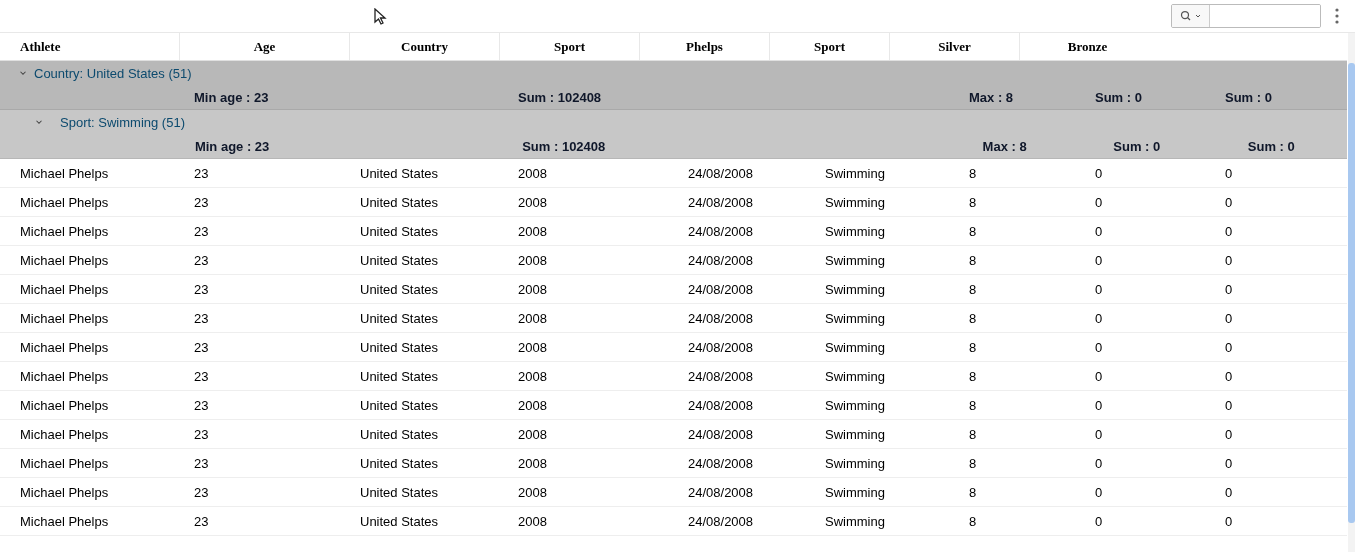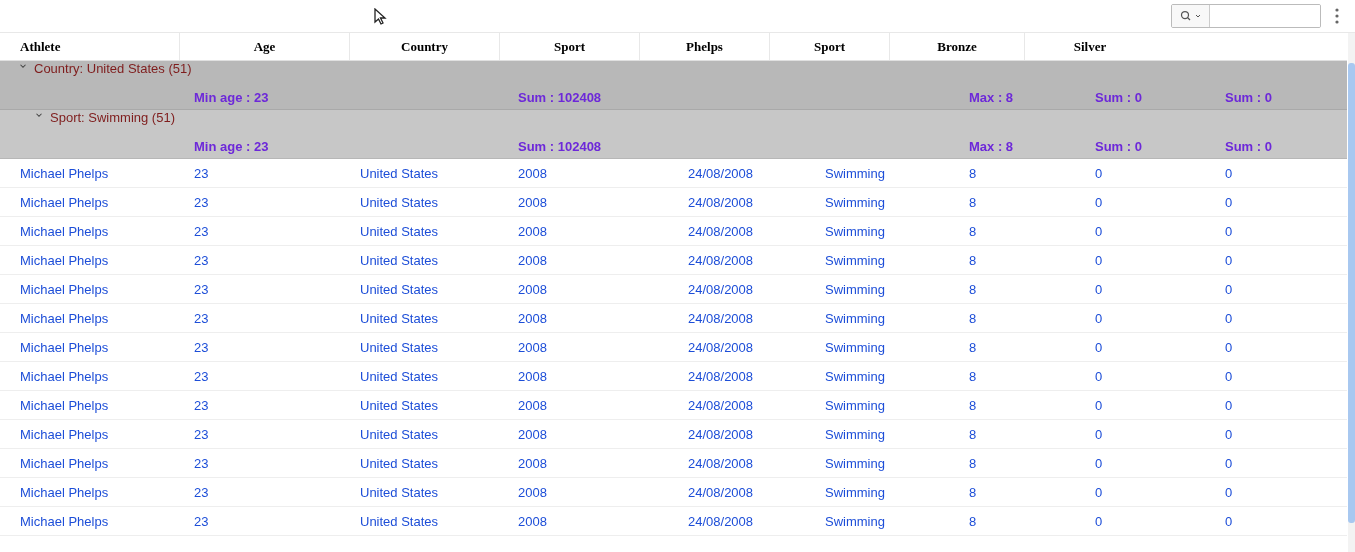--- a/index.html
+++ b/index.html
@@ -97,55 +97,55 @@
   .col-country { width: 150px; }
   .col-year { width: 140px; }
   .col-date { width: 175px; }
   .col-sport { width: 130px; }
   .col-gold { width: 120px; }
   .col-silver { width: 130px; }
   .col-bronze { width: 135px; }
 
   .group-row {
     display: flex;
-    align-items: flex-start;
+    align-items: center;
     height: 24px;
     padding-left: 18px;
     font-size: 13px;
-    color: #7f1d1d;
+    color: #0c4a6e;
     cursor: pointer;
   }
   .group-row.level2 { padding-left: 34px; }
   .group-darker { background: #b8b8b8; }
-  .group-lighter { background: #c7c7c7; }
+  .group-lighter { background: #c7c7c7; gap: 10px; }
   .chevron {
     display: inline-flex;
     width: 12px;
     margin-right: 4px;
   }
   .agg-row {
     display: flex;
     height: 25px;
     align-items: center;
     font-weight: 700;
-    color: #6d28d9;
+    color: #0f172a;
     border-bottom: 1px solid rgba(0,0,0,0.08);
   }
   .agg-row .cell {
     padding: 0 8px;
     height: 100%;
     display: flex;
     align-items: center;
   }
   .data-row {
     display: flex;
     height: 29px;
     align-items: center;
     border-bottom: 1px solid #eee;
-    color: #1d4ed8;
+    color: #000000;
   }
   .data-row .cell {
     padding: 0 8px;
     height: 100%;
     display: flex;
     align-items: center;
   }
   .cell.c-athlete { width: 180px; padding-left: 20px;}
   .cell.c-age { width: 170px; padding-left: 14px;}
   .cell.c-country { width: 150px; padding-left: 10px; text-align: right;}
@@ -227,25 +227,25 @@
         </div>
       <div class="header-cell col-year">
           <span>Sport</span>
         </div>
       <div class="header-cell col-sport">
           <span>Phelps</span>
         </div>
       <div class="header-cell col-gold">
           <span>Sport</span>
         </div>
+      <div class="header-cell col-silver">
+          <span>Silver</span>
+        </div>
       <div class="header-cell col-bronze">
           <span>Bronze</span>
-        </div>
-      <div class="header-cell col-silver">
-          <span>Silver</span>
         </div>
     </div>
 
     <div class="group-row group-darker">
       <span class="chevron">
         <svg width="10" height="10" viewBox="0 0 24 24" fill="none" stroke="#444" stroke-width="2.5">
             <polyline points="6 9 12 15 18 9"></polyline>
           </svg>
       </span>
       <span>Country: United States (51)</span>

